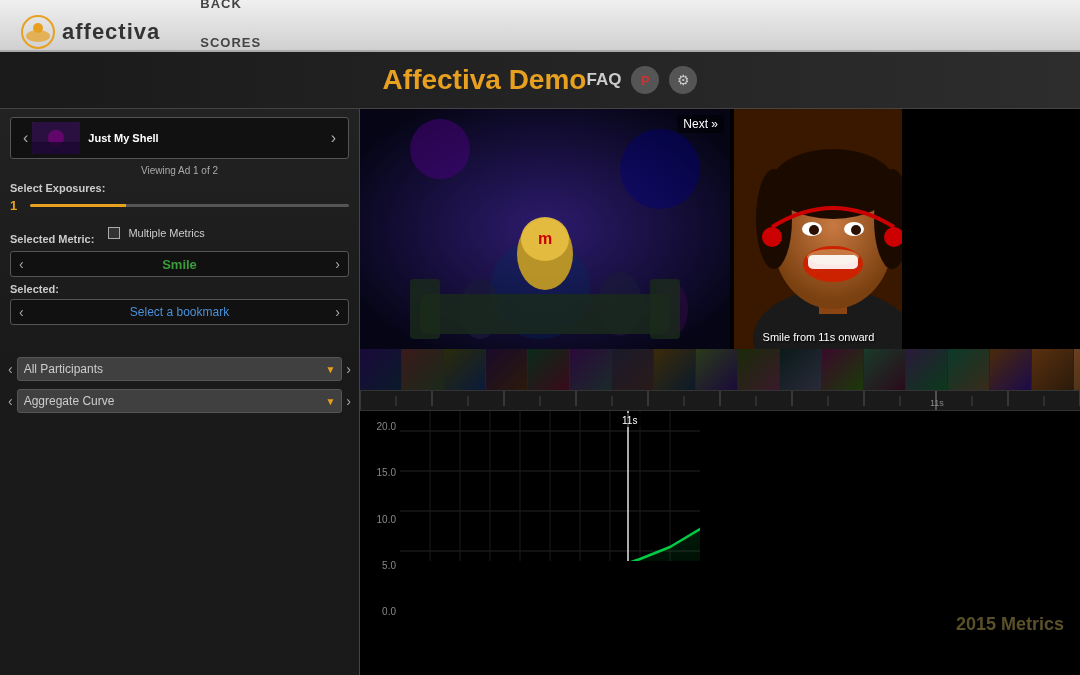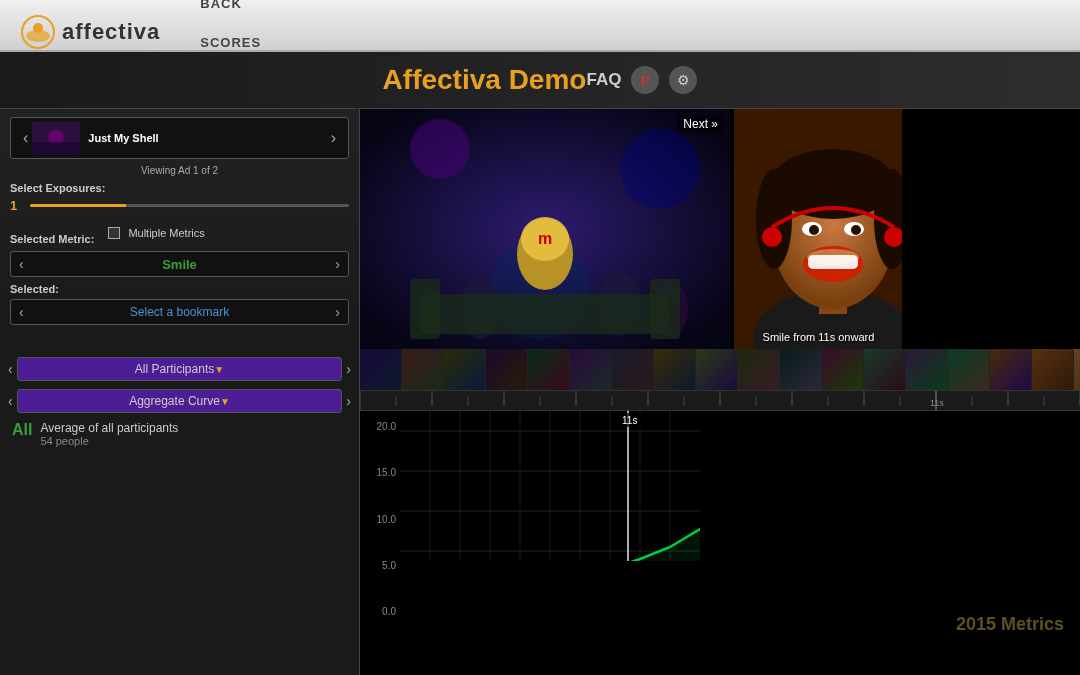--- a/index.html
+++ b/index.html
@@ -306,30 +306,30 @@
     }
 
     .dropdown-row {
       display: flex;
       align-items: center;
       margin-bottom: 8px;
     }
     .dropdown-prev { color: #aaa; font-size: 14px; cursor: pointer; margin-right: 4px; }
     .dropdown-select {
       flex: 1;
-      background: #4c1d95;
+      background: #404040;
       border: 1px solid #555;
       color: #ccc;
       font-size: 12px;
       padding: 4px 6px;
       border-radius: 3px;
       cursor: pointer;
       display: flex;
       align-items: center;
-      justify-content: center;
+      justify-content: space-between;
     }
     .dropdown-arrow { color: #e8a020; font-size: 10px; }
     .dropdown-next { color: #aaa; font-size: 14px; cursor: pointer; margin-left: 4px; }
 
     #participants-info {
       display: flex;
       align-items: flex-start;
       gap: 8px;
       margin-top: 8px;
       padding-left: 4px;
@@ -607,27 +607,20 @@
 
       <div class="dropdown-row">
         <span class="dropdown-prev">‹</span>
         <div class="dropdown-select">
           <span>Aggregate Curve</span>
           <span class="dropdown-arrow">▼</span>
         </div>
         <span class="dropdown-next">›</span>
       </div>
 
-      <div id="participants-info">
-        <span id="all-label">All</span>
-        <div>
-          <div id="participants-desc">Average of all participants</div>
-          <div id="participants-count">54 people</div>
-        </div>
-      </div>
     </div>
 
     <div id="chart-area">
 
       <div id="filmstrip">
         <div class="filmstrip-frame" style="background:linear-gradient(135deg,#1a0a3a,#0a1a2a);"></div>
         <div class="filmstrip-frame" style="background:linear-gradient(135deg,#3a1a1a,#1a2a1a);"></div>
         <div class="filmstrip-frame" style="background:linear-gradient(135deg,#2a2a0a,#0a1a3a);"></div>
         <div class="filmstrip-frame" style="background:linear-gradient(135deg,#1a0a2a,#2a1a0a);"></div>
         <div class="filmstrip-frame" style="background:linear-gradient(135deg,#0a2a1a,#3a0a1a);"></div>

